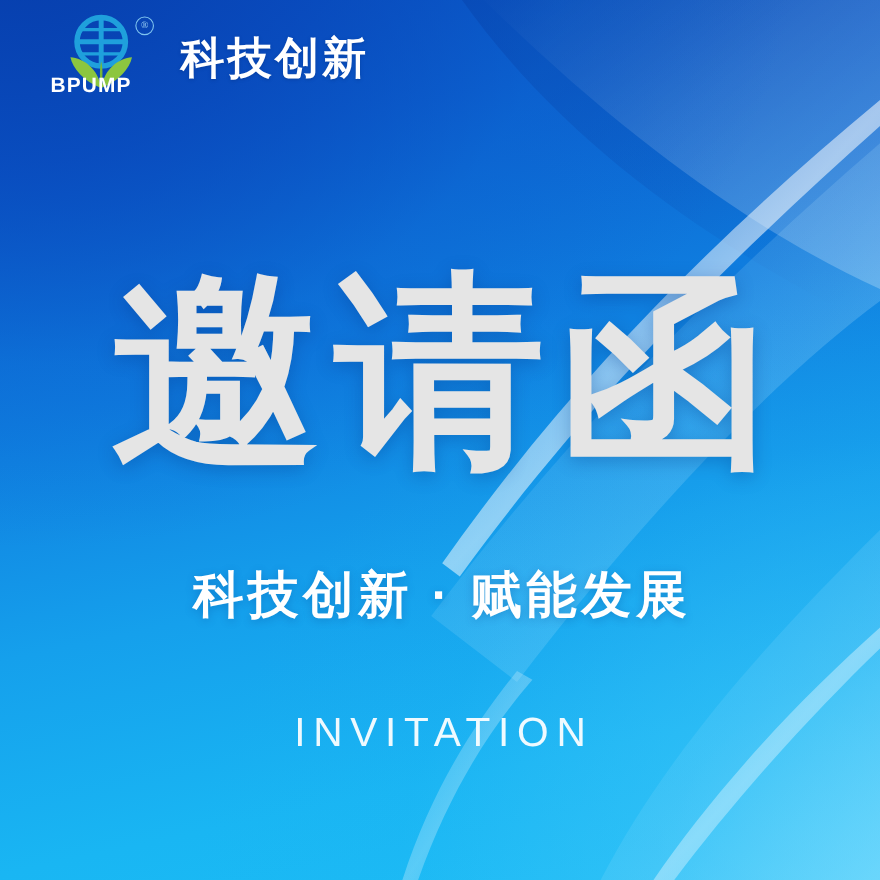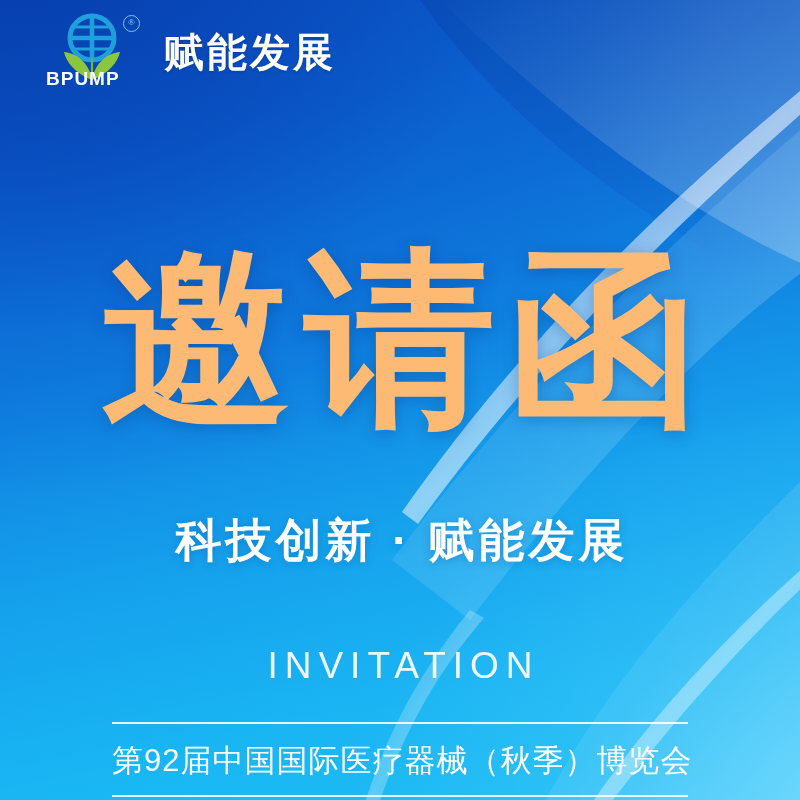--- a/index.html
+++ b/index.html
@@ -95,21 +95,21 @@
     white-space: nowrap;
   }
 
   
   #main-title {
     position: absolute;
     top: 244px;
     left: 0; right: 0;
     text-align: center;
     z-index: 5;
-    color: #fdba74;
+    color: #e5e5e5;
     font-size: 190px;
     font-weight: 900;
     letter-spacing: 14px;
     line-height: 1;
     text-indent: 14px;
     text-shadow: 0 3px 16px rgba(3,50,130,0.30);
     white-space: nowrap;
   }
 
   
@@ -226,28 +226,23 @@
         <line x1="28" y1="37" x2="64" y2="37" stroke="#1fa0dc" stroke-width="3"></line>
 
         <path d="M46,68 C30,62 20,50 18,40 C30,41 43,50 46,68 Z" fill="#8cc63f"></path>
         <path d="M46,68 C62,62 72,50 74,40 C62,41 49,50 46,68 Z" fill="#8cc63f"></path>
         <path d="M46,68 C44,56 45,48 46,44 C47,48 48,56 46,68 Z" fill="#7ab834"></path>
       </svg>
       <div id="reg-mark">®</div>
       <div style="position:absolute;left:0;right:0;top:56px;color:#ffffff;font-size:19px;font-weight:700;letter-spacing:1px;">BPUMP</div>
     </div>
 
-    <div id="company-name">赋能发展</div>
+    <div id="company-name">科技创新</div>
   </div>
 
   <div id="main-title">邀请函</div>
 
   <div id="invitation-latin">INVITATION</div>
 
   <div id="subtitle">科技创新 · 赋能发展</div>
 
-  <div id="footer">
-    <div class="rule"></div>
-    <div id="footer-text">第92届中国国际医疗器械（秋季）博览会</div>
-    <div class="rule"></div>
-  </div>
 
 </div>
 
 </body></html>

